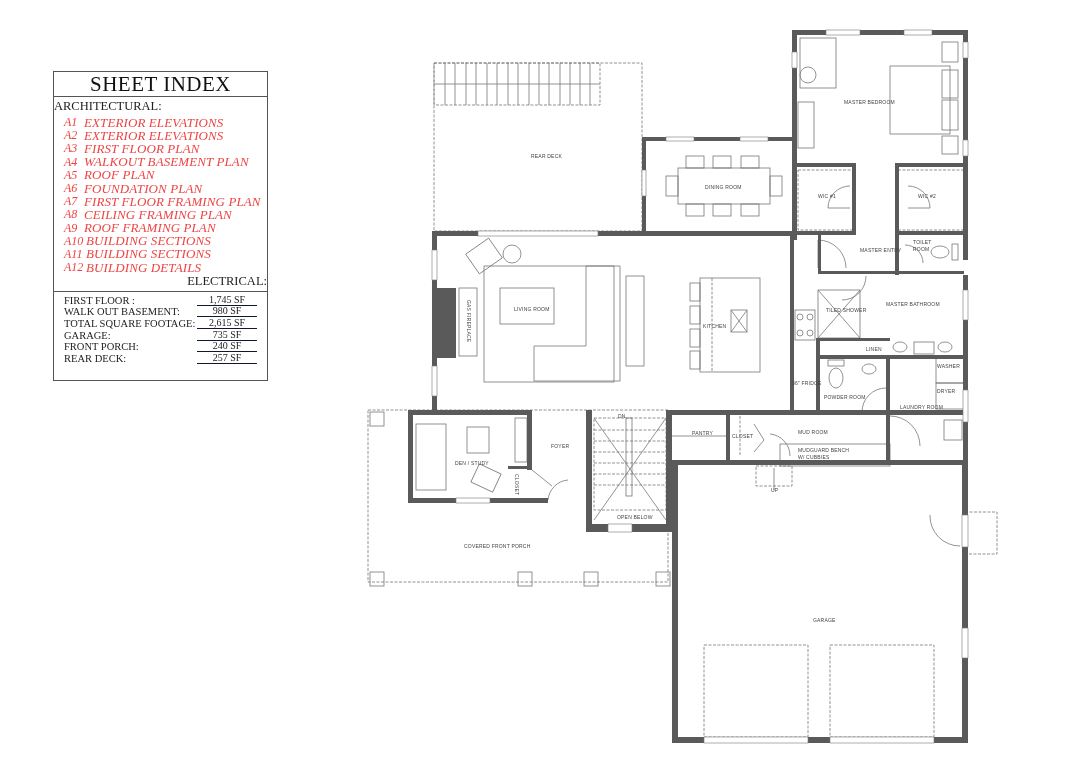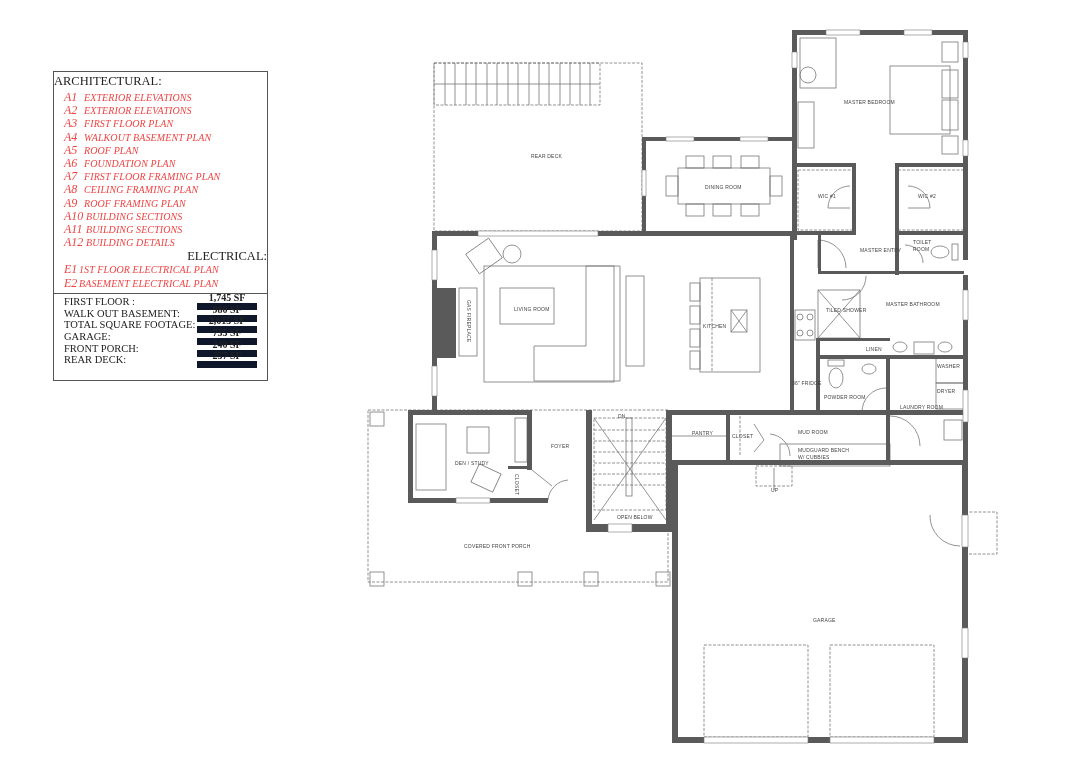--- a/index.html
+++ b/index.html
@@ -2,33 +2,34 @@
 <html><head>
 <meta charset="utf-8">
 <style>
   html,body{margin:0;padding:0;background:#ffffff;}
   body{width:1068px;height:764px;position:relative;overflow:hidden;font-family:"Liberation Serif","DejaVu Serif",serif;}
   #sheet-index{position:absolute;left:53px;top:71px;width:215px;height:310px;border:1px solid #555;background:#fff;box-sizing:border-box;}
   #sheet-index .title{font-size:21px;text-align:center;line-height:24px;height:24px;border-bottom:1px solid #555;letter-spacing:0.5px;color:#111;}
   #sheet-index .sec{font-size:12.5px;color:#222;line-height:13px;margin-top:3px;}
   #sheet-index .row{display:flex;align-items:center;margin-left:10px;height:13.2px;color:#ef4444;font-style:italic;}
   #sheet-index .code{font-size:12px;width:20px;}
-  #sheet-index .desc{font-size:10px;letter-spacing:0.1px;}
+  #sheet-index .desc{font-size:13px;letter-spacing:0.1px;}
   #sheet-index .code.wide{width:22px;}
   #sheet-index .divider{border-top:1px solid #555;margin-top:3px;margin-bottom:2px;}
   #sheet-index .area{display:flex;justify-content:space-between;margin:0 10px 0 10px;height:11.7px;align-items:center;}
   #sheet-index .area .lbl{font-size:10.5px;color:#222;white-space:nowrap;}
-  #sheet-index .area .val{font-size:10px;color:#222;width:60px;text-align:center;border-bottom:7px solid #0f172a;line-height:10px;font-weight:bold;}
+  #sheet-index .area .val{font-size:10px;color:#222;width:60px;text-align:center;border-bottom:1px solid #0f172a;line-height:10px;}
   #plan{position:absolute;left:0;top:0;width:1068px;height:764px;}
   .rl{font-family:"Liberation Sans",sans-serif;font-size:5px;fill:#444;letter-spacing:0.2px;}
 </style>
 </head>
 <body>
 
 <div id="sheet-index">
+  <div class="title">SHEET INDEX</div>
   <div class="sec">ARCHITECTURAL:</div>
   <div style="margin-top:3px;">
     <div class="row">
         <span class="code">A1</span>
         <span class="desc">EXTERIOR ELEVATIONS</span>
       </div>
     <div class="row">
         <span class="code">A2</span>
         <span class="desc">EXTERIOR ELEVATIONS</span>
       </div>
@@ -67,30 +68,20 @@
     <div class="row">
         <span class="code wide">A11</span>
         <span class="desc">BUILDING SECTIONS</span>
       </div>
     <div class="row">
         <span class="code wide">A12</span>
         <span class="desc">BUILDING DETAILS</span>
       </div>
   </div>
   <div class="sec" style="margin-top:1px;text-align:right;">ELECTRICAL:</div>
-  <div>
-    <div class="row">
-        <span class="code" style="width:15px">E1</span>
-        <span class="desc">1ST FLOOR ELECTRICAL PLAN</span>
-      </div>
-    <div class="row">
-        <span class="code" style="width:15px">E2</span>
-        <span class="desc">BASEMENT ELECTRICAL PLAN</span>
-      </div>
-  </div>
   <div class="divider"></div>
   <div>
     <div class="area">
         <span class="lbl">FIRST FLOOR :</span>
         <span class="val">1,745 SF</span>
       </div>
     <div class="area">
         <span class="lbl">WALK OUT BASEMENT:</span>
         <span class="val">980 SF</span>
       </div>

